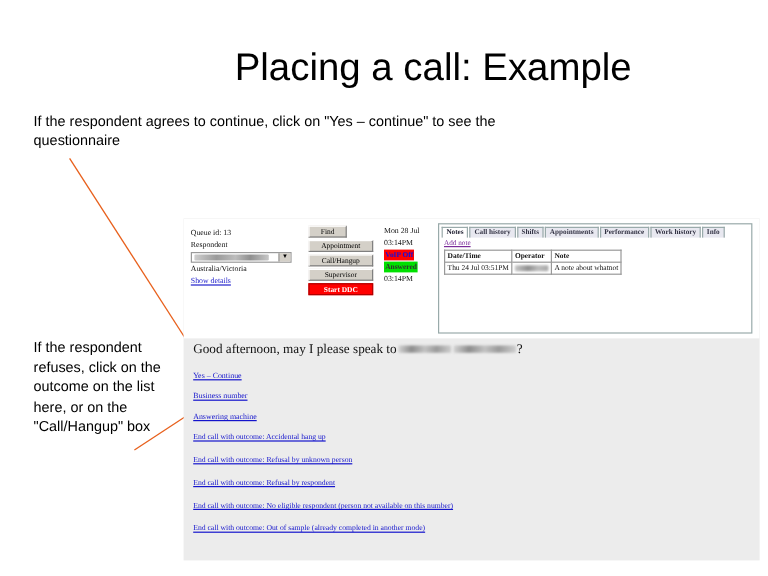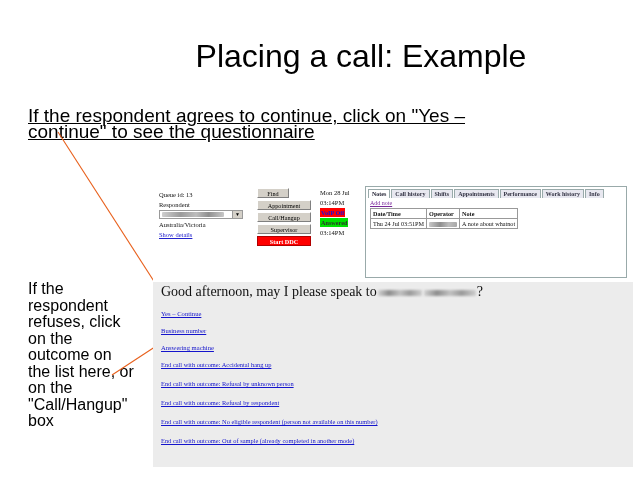--- a/index.html
+++ b/index.html
@@ -11,22 +11,22 @@
 
   
   #slide-title{
     position:absolute;left:0;top:38px;width:640px;text-align:center;
     font-size:32px;font-weight:400;letter-spacing:0px;color:#000;
     font-family:"Liberation Sans",sans-serif;white-space:nowrap;margin-left:41px;
   }
 
   
   .annot{position:absolute;color:#000;font-family:"Liberation Sans",sans-serif;}
-  #annot-top{left:28px;top:108px;width:450px;font-size:19px;line-height:16px;text-decoration:underline;}
-  #annot-left{left:28px;top:281px;width:108px;font-size:16px;line-height:16.5px;}
+  #annot-top{left:28px;top:93px;width:450px;font-size:12px;line-height:16px;}
+  #annot-left{left:28px;top:281px;width:108px;font-size:12px;line-height:16.5px;}
 
   
   .arrow-svg{position:absolute;left:0;top:0;width:640px;height:480px;pointer-events:none;}
 
   
   #app-shot{
     position:absolute;left:153px;top:182px;width:480px;height:285px;
     background:#ececec;border:none;overflow:hidden;
     font-family:"Liberation Serif",serif;
   }
@@ -79,21 +79,21 @@
   #notes-table th,#notes-table td{
     border:1px solid #999;padding:0 2px;text-align:left;font-weight:normal;height:9px;color:#111;
     white-space:nowrap;
   }
   #notes-table th{font-weight:bold;}
   .op-redact{display:inline-block;width:28px;height:5px;
     background:linear-gradient(95deg,#c9c9c9,#8f8f8f 40%,#bdbdbd 70%,#a8a8a8);
     filter:blur(0.7px);border-radius:1px;vertical-align:middle;}
 
   
-  #dialogue{position:absolute;left:8px;top:104px;width:460px;font-size:14px;line-height:11.5px;
+  #dialogue{position:absolute;left:8px;top:104px;width:460px;font-size:11px;line-height:11.5px;
     font-family:"Liberation Serif",serif;color:#111;}
   #dialogue .line{white-space:nowrap;}
   .name-redact{display:inline-block;width:44px;height:6px;
     background:linear-gradient(95deg,#d4d4d4,#8d8d8d 25%,#c2c2c2 50%,#9a9a9a 72%,#cfcfcf);
     filter:blur(0.8px);border-radius:1px;vertical-align:middle;margin:0 1px;}
   .name-redact.two{width:52px;}
 
   
   #links{position:absolute;left:8px;top:128px;width:420px;font-family:"Liberation Serif",serif;}
   #links a{display:block;color:#1414cc;text-decoration:underline;white-space:nowrap;}

